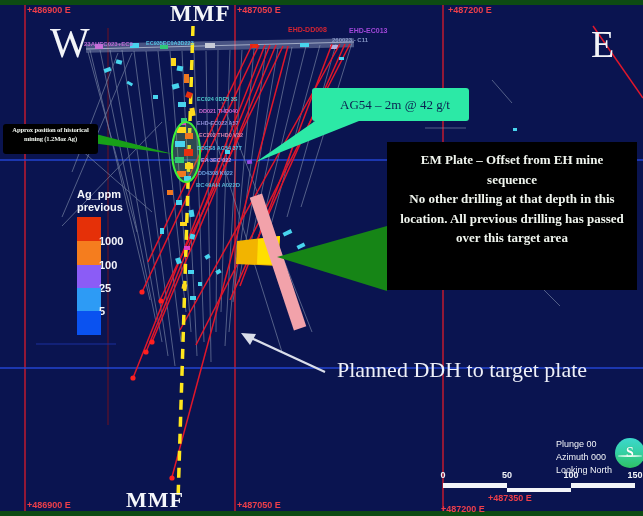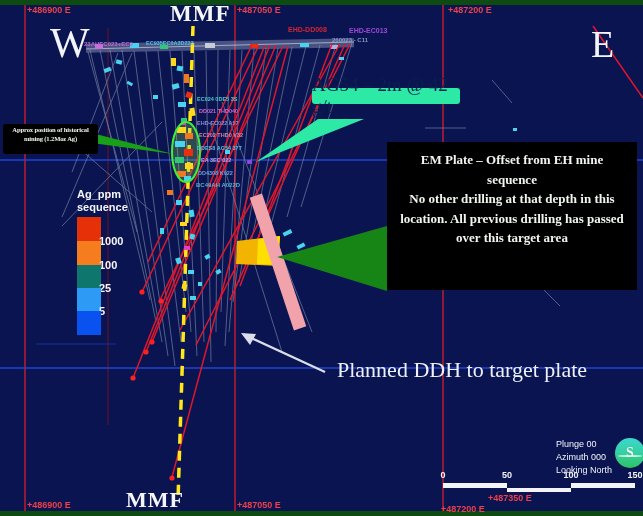--- a/index.html
+++ b/index.html
@@ -9,23 +9,23 @@
   .frame-strip{position:absolute;left:0;width:643px;height:5px;background:#0d4b13;}
   svg.art{position:absolute;left:0;top:0;}
   .serif{font-family:"Liberation Serif","DejaVu Serif",serif;}
   .compass-letter-big{color:#f2f4f8;font-size:42px;line-height:1;}
   .mmf{color:#f4f6fa;font-weight:bold;font-size:23px;letter-spacing:1px;}
   .coord{color:#ee3f4a;font-weight:bold;font-size:9px;white-space:nowrap;}
   .callout{background:#000000;color:#f0f5ee;text-align:center;
            font-family:"Liberation Serif","DejaVu Serif",serif;font-weight:bold;}
   .hist-box{left:3px;top:124px;width:95px;height:30px;font-size:6.6px;line-height:1.35;
             letter-spacing:-0.15px;border-radius:3px;padding:2px 2px;box-sizing:border-box;}
-  .ag54-box{left:312px;top:88px;width:148px;height:16px;background:#2ce9a6;color:#0b2050;
-            font-size:19px;border-radius:3px;display:flex;align-items:center;justify-content:center;
-            font-family:"Liberation Serif","DejaVu Serif",serif;}
+  .ag54-box{left:312px;top:88px;width:148px;height:33px;background:#2ce9a6;color:#0b2050;
+            font-size:13px;border-radius:3px;display:flex;align-items:center;justify-content:center;
+            font-family:"Liberation Serif","DejaVu Serif",serif;padding-left:9px;}
   .em-box{left:387px;top:142px;width:250px;height:148px;font-size:13px;line-height:1.5;
           padding:8px 8px;box-sizing:border-box;}
   .planned{left:337px;top:357px;font-size:22px;color:#eef0f8;white-space:nowrap;}
   .legend{left:77px;top:188px;width:80px;}
   .legend-title{color:#f4f6fa;font-weight:bold;font-size:11px;line-height:1.15;}
   .legend-bar{position:relative;margin-top:4px;width:15px;}
   .legend-seg{position:relative;width:24px;}
   .legend-label{position:absolute;left:22px;bottom:-6px;color:#f4f6fa;font-weight:bold;font-size:11px;}
   .drill-label{position:absolute;white-space:nowrap;font-family:"Liberation Sans",sans-serif;
                font-weight:bold;opacity:0.95;}
@@ -251,30 +251,30 @@
   <div class="abs callout em-box">
     <div>EM Plate – Offset from EH mine sequence</div>
     <div>No other drilling at that depth in this location. All previous drilling has passed over this target area</div>
   </div>
 
   <div class="abs serif planned">Planned DDH to target plate</div>
 
   <div class="abs legend">
     <div class="legend-title">
       <div>Ag_ppm</div>
-      <div>sequence</div>
+      <div>previous</div>
     </div>
     <div class="legend-bar">
       <div class="legend-seg" style="height: 24px; background-color: rgb(229, 48, 8);">
         <span class="legend-label">1000</span>
       </div>
       <div class="legend-seg" style="height: 24px; background-color: rgb(245, 125, 30);">
         <span class="legend-label">100</span>
       </div>
-      <div class="legend-seg" style="height: 23px; background-color: #0f766e; text-align: right;">
+      <div class="legend-seg" style="height: 23px; background-color: #8b5cf6; text-align: right;">
         <span class="legend-label">25</span>
       </div>
       <div class="legend-seg" style="height: 23px; background-color: rgb(45, 155, 245);">
         <span class="legend-label">5</span>
       </div>
       <div class="legend-seg" style="height: 24px; background-color: rgb(10, 82, 240);"></div>
     </div>
   </div>
 
   <div class="abs viewport-info">

